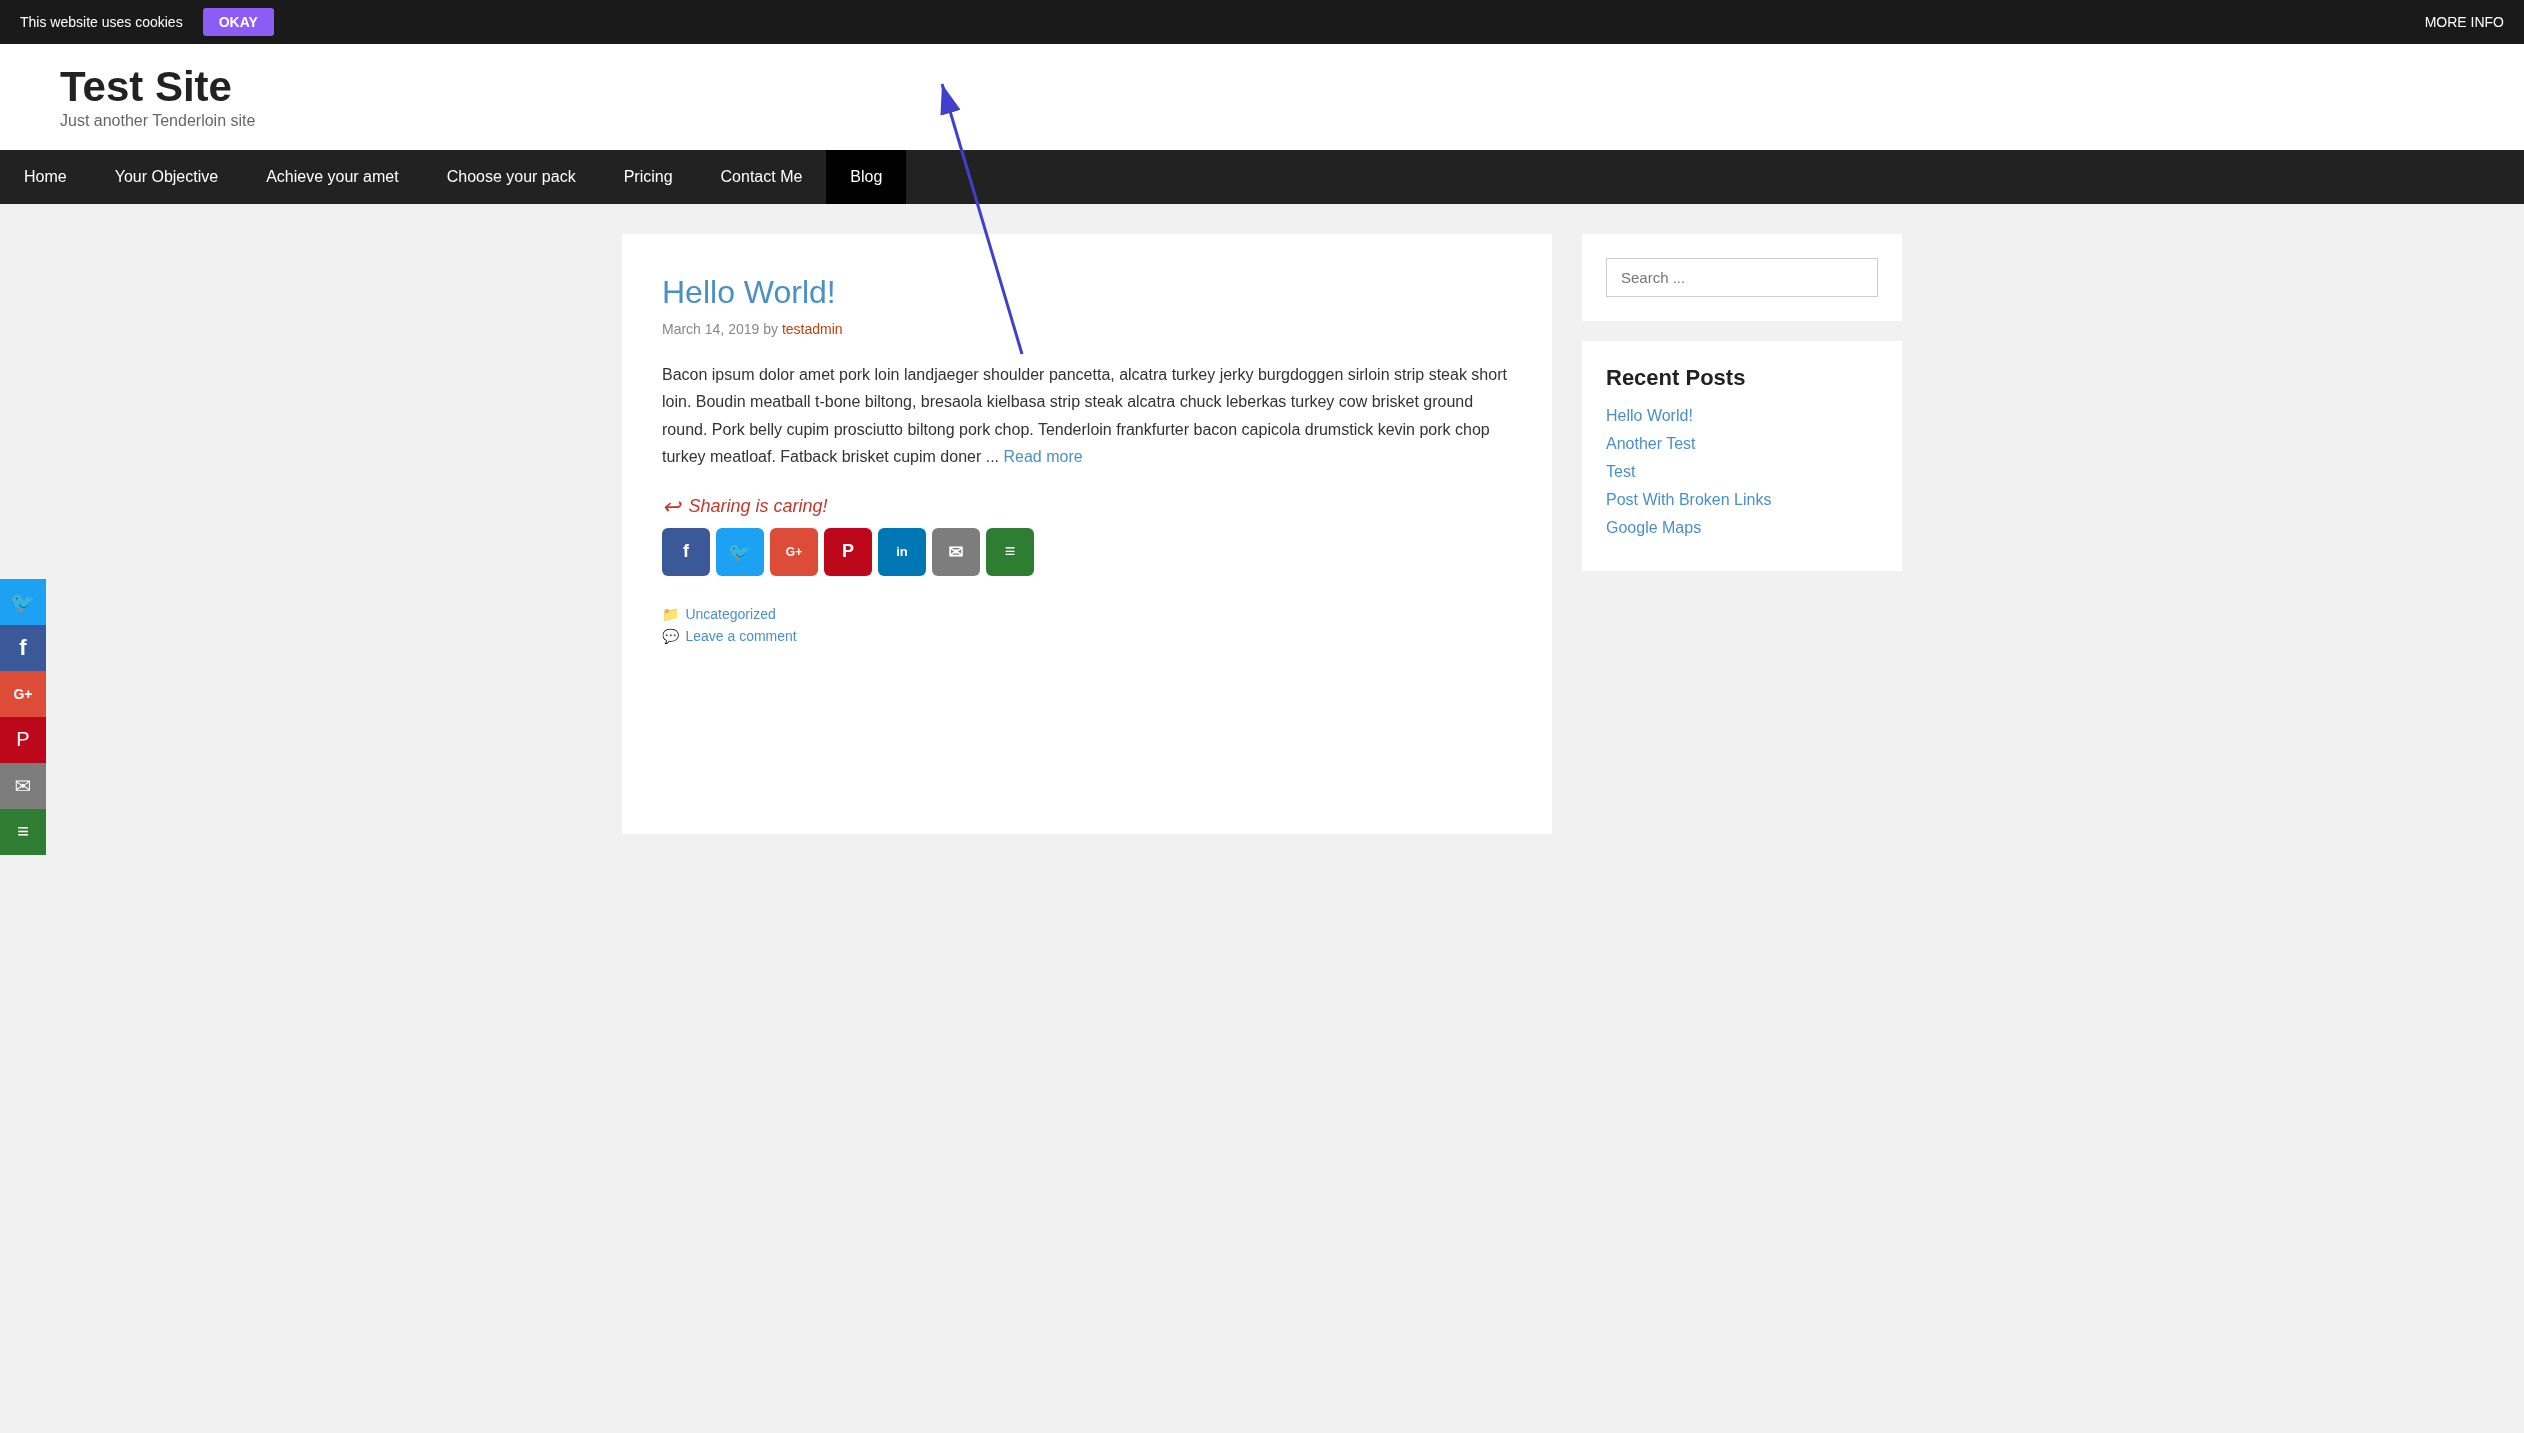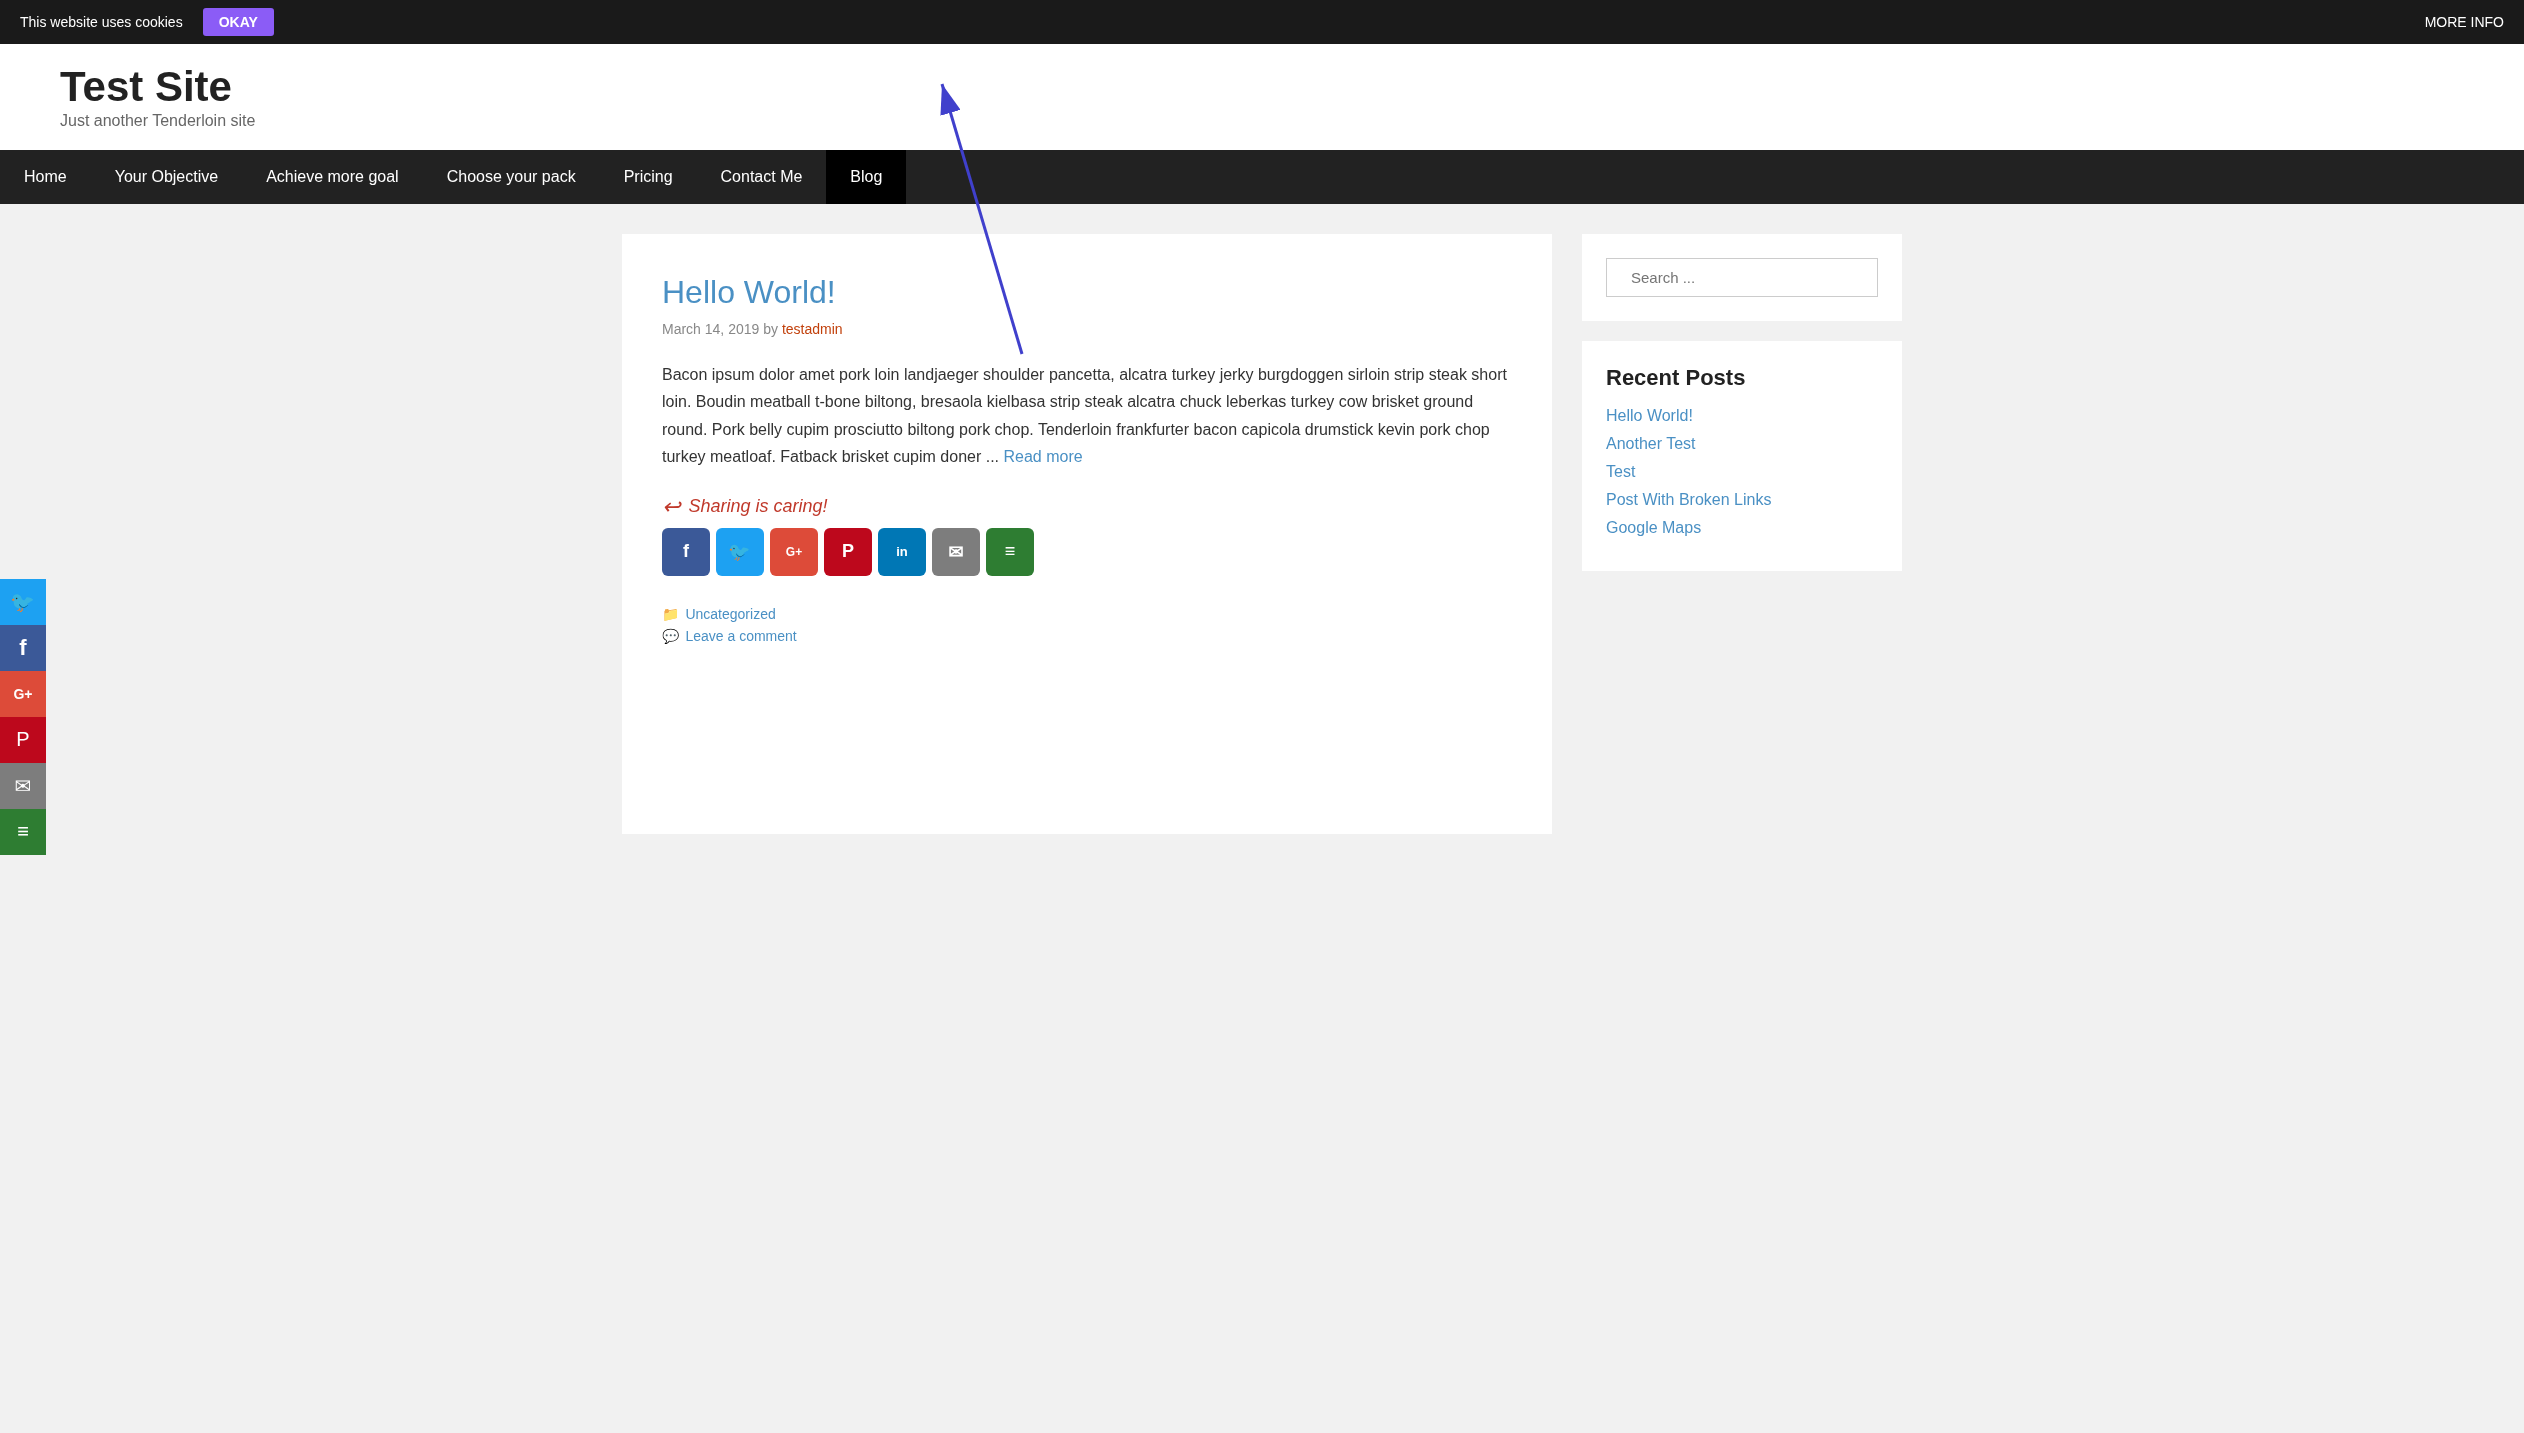--- a/index.html
+++ b/index.html
@@ -205,21 +205,21 @@
       margin-bottom: 20px;
     }
     .widget-title {
       font-size: 22px;
       font-weight: bold;
       color: #222;
       margin-bottom: 16px;
     }
     .search-box {
       width: 100%;
-      padding: 10px 24px;
+      padding: 10px 14px;
       border: 1px solid #ccc;
       font-size: 15px;
       color: #aaa;
       outline: none;
     }
     .recent-posts-list {
       list-style: none;
     }
     .recent-posts-list li {
       margin-bottom: 10px;
@@ -244,21 +244,21 @@
 <div class="site-header">
   <div>
     <div class="site-title">Test Site</div>
     <div class="site-tagline">Just another Tenderloin site</div>
   </div>
 </div>
 
 <nav class="site-nav">
   <a href="#">Home</a>
   <a href="#">Your Objective</a>
-  <a href="#">Achieve more goal</a>
+  <a href="#">Achieve your amet</a>
   <a href="#">Choose your pack</a>
   <a href="#">Pricing</a>
   <a href="#">Contact Me</a>
   <a href="#" class="active">Blog</a>
 </nav>
 
 <div class="social-sidebar">
   <a class="social-sidebar-item social-twitter" href="#">
     <span>🐦</span>
   </a>

